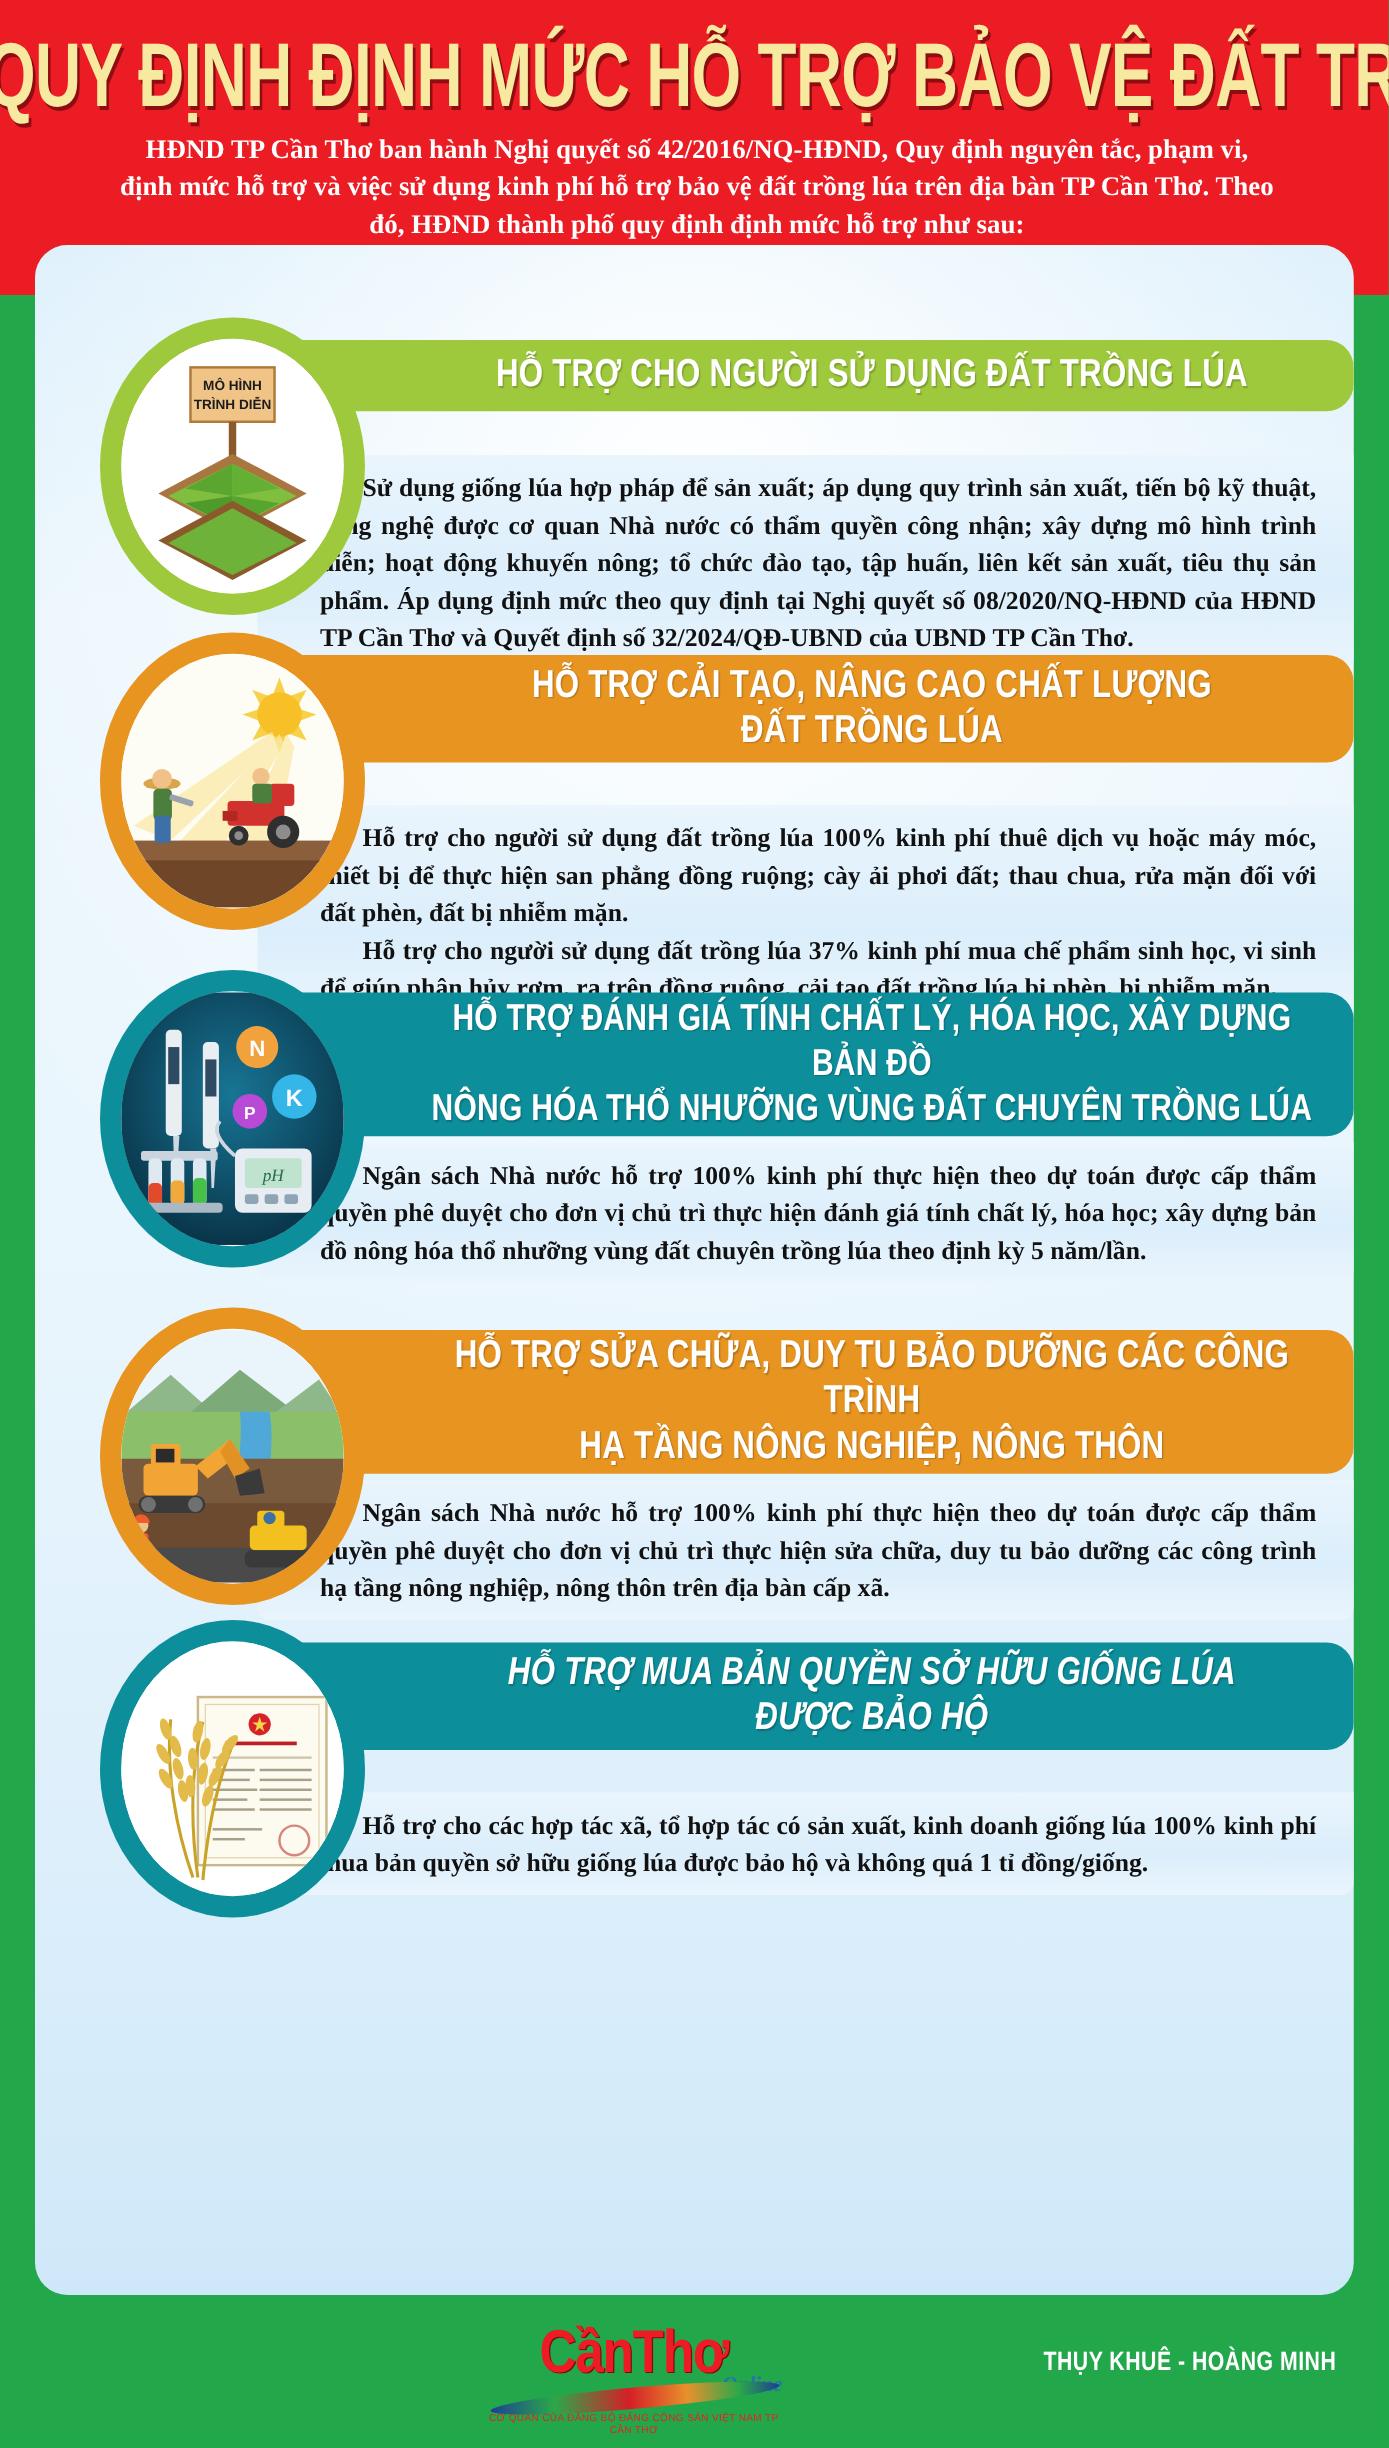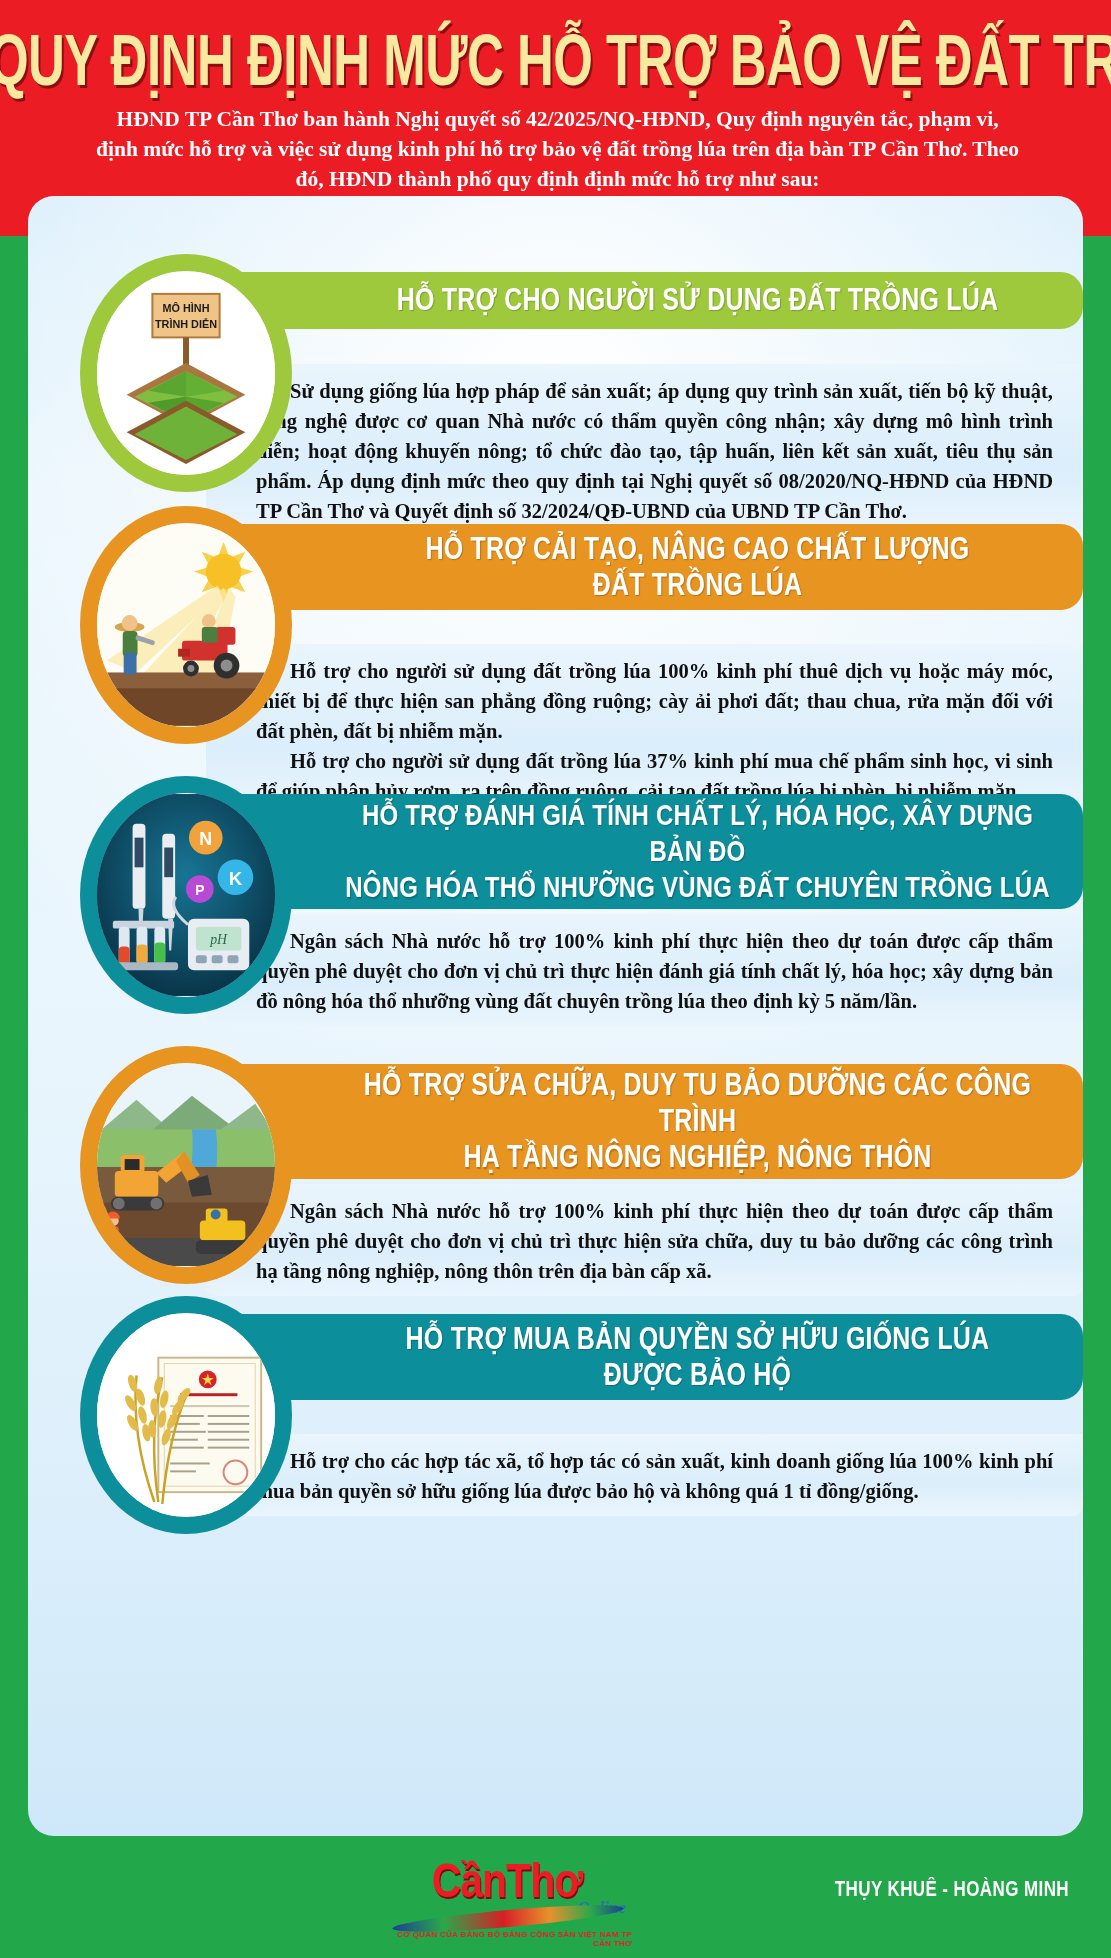--- a/index.html
+++ b/index.html
@@ -132,35 +132,35 @@
   }
   .logo .swoosh{
     position:absolute;left:10px;top:52px;width:232px;height:17px;
     border-radius:50%;
     background:linear-gradient(90deg,#1d3f94 0%, #2aa84a 22%, #d51f26 48%, #e8912c 68%, #2aa84a 86%, #1d3f94 100%);
     transform:rotate(-5deg);
   }
   .logo .tagline{
     position:absolute;left:0;top:72px;width:250px;
     font-family:"Liberation Sans", sans-serif;
-    font-size:8px;color:#ed1c24;font-weight:bold;letter-spacing:0.3px;text-align:right;
+    font-size:8px;color:#ed1c24;font-weight:normal;letter-spacing:0.3px;
   }
   .byline{
     position:absolute;right:42px;top:44px;
     font-family:"Liberation Sans", sans-serif;
     font-weight:bold;color:#ffffff;font-size:17px;
     transform:scaleY(1.25);letter-spacing:0.4px;
   }
 </style>
 </head>
 <body>
 
 <div class="header">
   <div class="header-title">QUY ĐỊNH ĐỊNH MỨC HỖ TRỢ BẢO VỆ ĐẤT TRỒNG LÚA</div>
-  <div class="header-intro">HĐND TP Cần Thơ ban hành Nghị quyết số 42/2025/NQ-HĐND, Quy định nguyên tắc, phạm vi, định mức hỗ trợ và việc sử dụng kinh phí hỗ trợ bảo vệ đất trồng lúa trên địa bàn TP Cần Thơ. Theo đó, HĐND thành phố quy định định mức hỗ trợ như sau:</div>
+  <div class="header-intro">HĐND TP Cần Thơ ban hành Nghị quyết số 42/2016/NQ-HĐND, Quy định nguyên tắc, phạm vi, định mức hỗ trợ và việc sử dụng kinh phí hỗ trợ bảo vệ đất trồng lúa trên địa bàn TP Cần Thơ. Theo đó, HĐND thành phố quy định định mức hỗ trợ như sau:</div>
 </div>
 
 <div class="panel">
 
   <div class="section" style="top:48px;">
     <div class="band" style="background:#9fc93c;">
       <div class="band-title">
         <span>HỖ TRỢ CHO NGƯỜI SỬ DỤNG ĐẤT TRỒNG LÚA</span>
       </div>
     </div>
@@ -351,21 +351,21 @@
             <rect x="110" y="146" width="22" height="14" rx="3" fill="#f2c01f"></rect>
             <circle cx="120" cy="152" r="5" fill="#3a6fa8"></circle>
             <rect x="100" y="178" width="58" height="14" rx="5" fill="#3a3a3a"></rect>
           </g>
         </svg>
       </div>
     </div>
   </div>
 
   <div class="section" style="top:1090px;">
-    <div class="band" style="background:#0d8e9b;">
+    <div class="band" style="background:#0d8e9b;font-style:italic;">
       <div class="band-title">
         <span class="l2">HỖ TRỢ MUA BẢN QUYỀN SỞ HỮU GIỐNG LÚA</span>
         <span class="l2">ĐƯỢC BẢO HỘ</span>
       </div>
     </div>
     <div class="body-box" style="top:148px;">
       <p>Hỗ trợ cho các hợp tác xã, tổ hợp tác có sản xuất, kinh doanh giống lúa 100% kinh phí mua bản quyền sở hữu giống lúa được bảo hộ và không quá 1 tỉ đồng/giống.</p>
     </div>
     <div class="medallion" style="top:10px;background:#0d8e9b;">
       <div class="inner">

